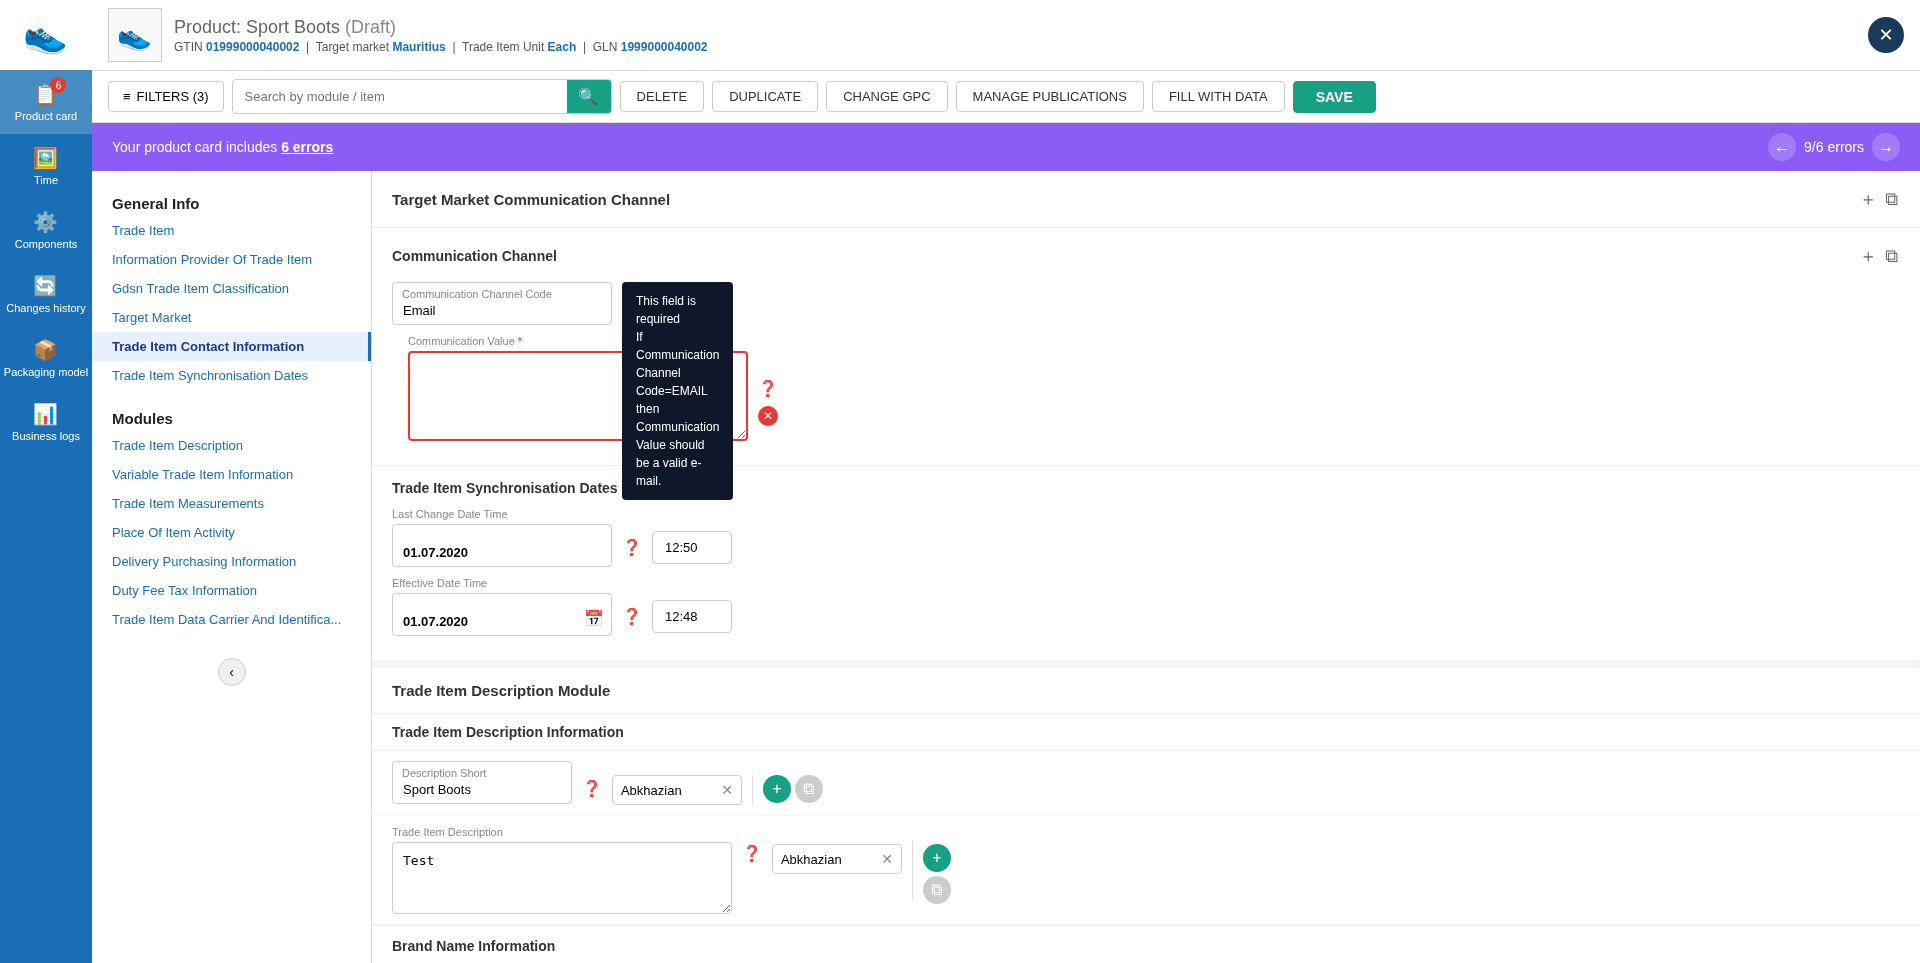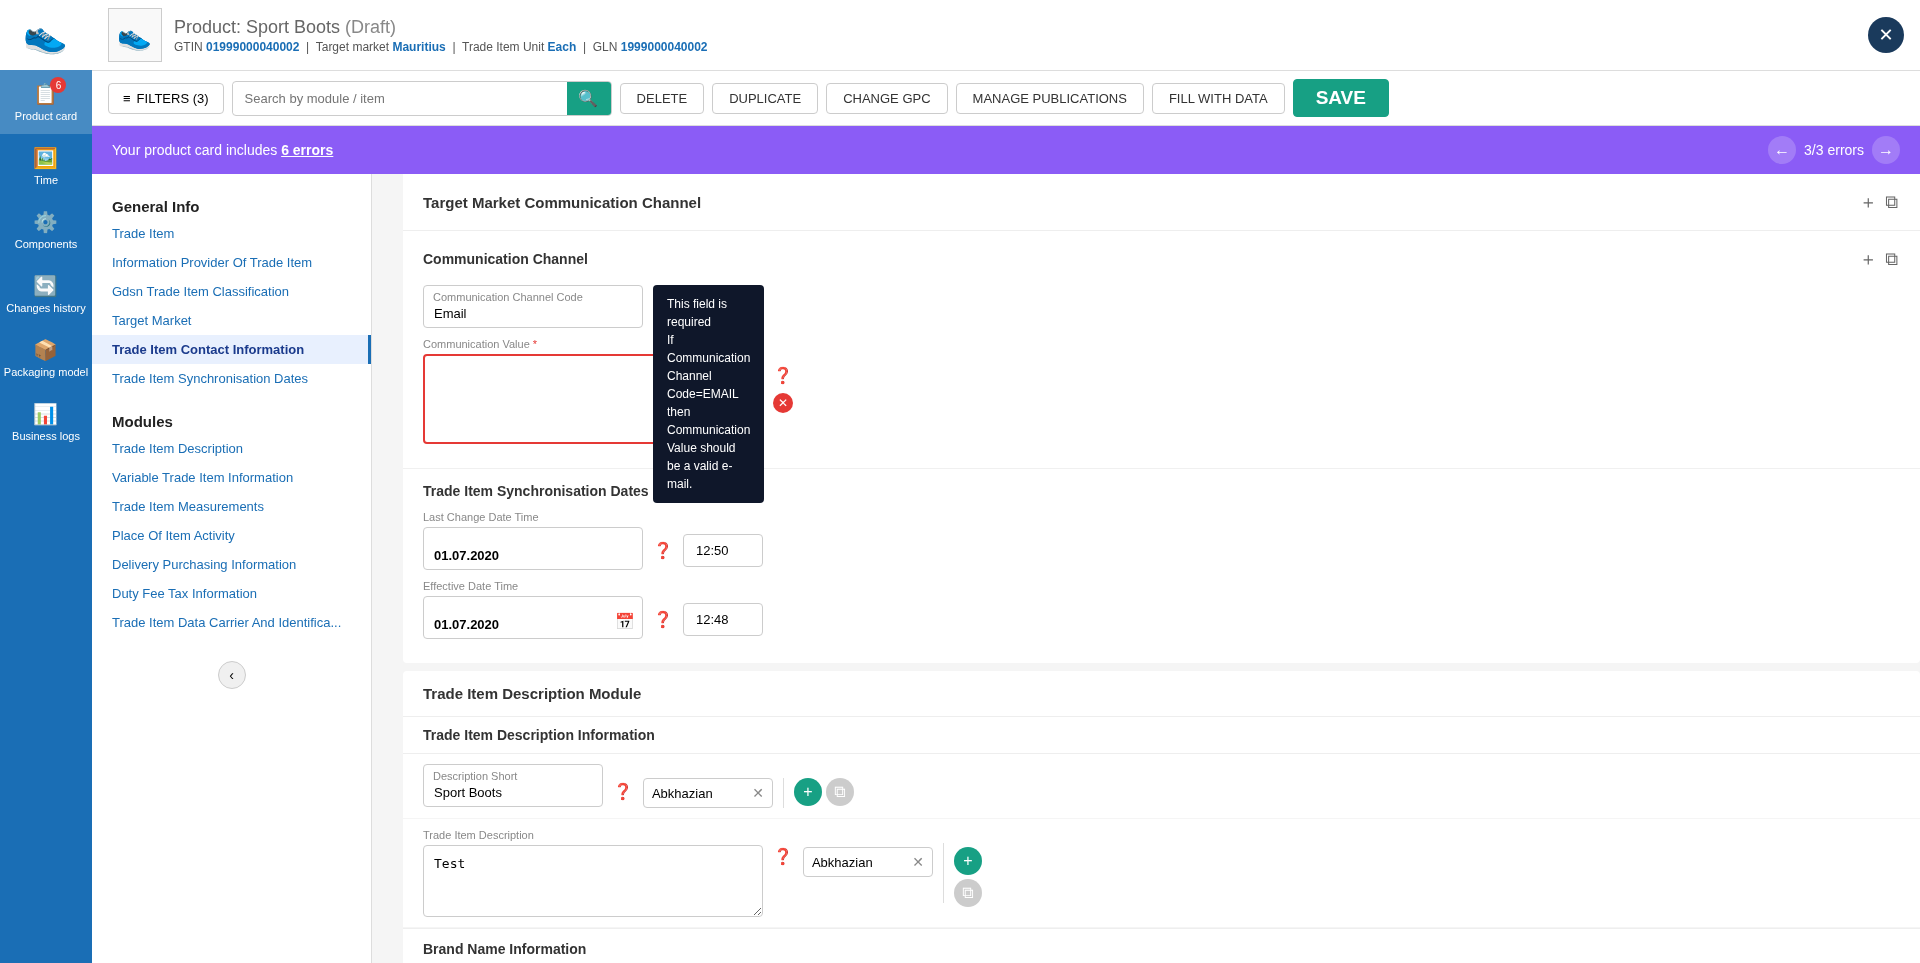--- a/index.html
+++ b/index.html
@@ -141,21 +141,21 @@
       font-weight: 500;
       color: #333;
     }
     .tb-btn-save {
       background: #17a084;
       border: 1px solid #17a084;
       color: #fff;
       padding: 7px 22px;
       border-radius: 4px;
       cursor: pointer;
-      font-size: 19px;
+      font-size: 14px;
       font-weight: 600;
     }
 
     
     .error-bar {
       background: #8b5cf6;
       color: #fff;
       padding: 10px 20px;
       display: flex;
       align-items: center;
@@ -172,21 +172,20 @@
       cursor: pointer;
       font-size: 16px;
       display: flex; align-items: center; justify-content: center;
     }
 
     
     .content-area {
       display: flex;
       flex: 1;
       overflow: hidden;
-      gap: 31px;
     }
 
     
     .left-nav {
       width: 280px;
       background: #fff;
       border-right: 1px solid #ddd;
       overflow-y: auto;
       padding: 16px 0;
       flex-shrink: 0;
@@ -482,21 +481,21 @@
     <button class="tb-btn">FILL WITH DATA</button>
     <button class="tb-btn-save">SAVE</button>
   </div>
 
   <div class="error-bar">
     <span>Your product card includes</span>
     &nbsp;
     <a href="#">6 errors</a>
     <div class="nav-btns">
       <button class="err-nav-btn">←</button>
-      <span>3/3 errors</span>
+      <span>9/6 errors</span>
       <button class="err-nav-btn">→</button>
     </div>
   </div>
 
   <div class="content-area">
 
     <div class="left-nav">
       <div class="nav-section-title">General Info</div>
       <div class="nav-item">Trade Item</div>
       <div class="nav-item">Information Provider Of Trade Item</div>
@@ -544,21 +543,21 @@
               <span class="field-label">Communication Channel Code</span>
               <input class="field-input" type="text" value="Email" style="width: 220px;" id="comm-code-input">
 
               <div class="error-tooltip" style="top:0; left:230px;">
                 <span style="white-space:pre-line;">This field is required
 If Communication Channel Code=EMAIL then Communication Value should be a valid e-mail.</span>
               </div>
             </div>
           </div>
 
-          <div class="field-row" style="align-items:flex-start;">
+          <div class="field-row" style="align-items:center;margin-left:16px;">
             <div class="field-group" style="position:relative;">
               <div style="font-size:11px; color:#888; margin-bottom:4px; position:relative;">
                 <span>Communication Value</span>
                 <span style="color:#e53935;"> *</span>
               </div>
               <textarea class="field-textarea error" style="width: 340px; height: 90px;"></textarea>
             </div>
             <div style="display:flex; flex-direction:column; gap:4px; margin-top:24px;">
               <span class="help-icon">❓</span>
               <span class="delete-icon">✕</span>

